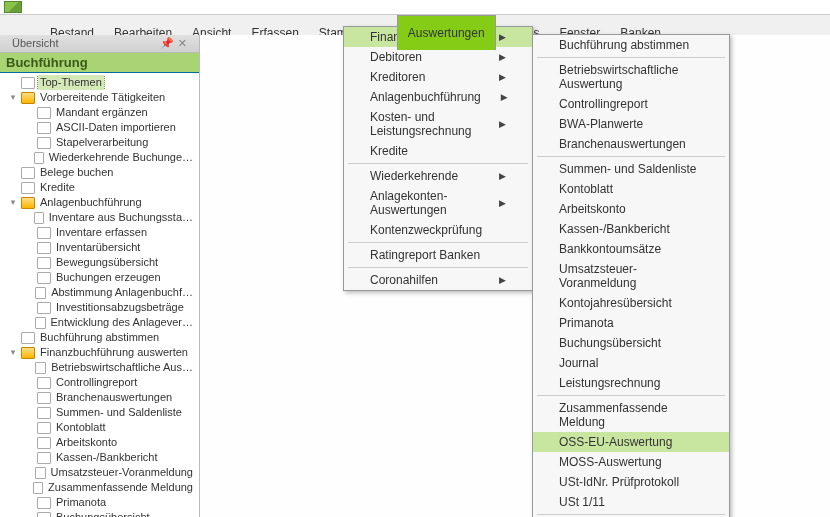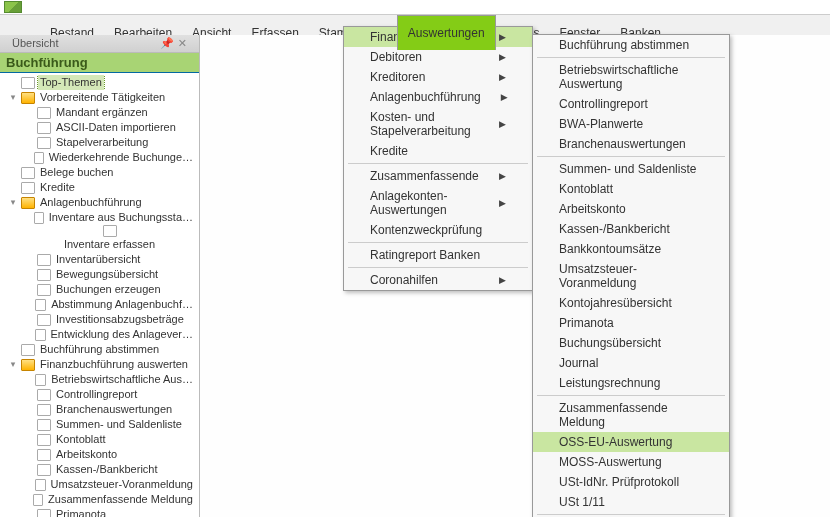--- a/index.html
+++ b/index.html
@@ -107,21 +107,21 @@
       <div class="tree-node" style="padding-left: 4px;">
         <span class="twisty">▾</span>
         <span class="ficon folder"></span>
         <span class="label">Anlagenbuchführung</span>
       </div>
       <div class="tree-node" style="padding-left: 20px;">
         <span class="twisty"></span>
         <span class="ficon page"></span>
         <span class="label">Inventare aus Buchungssta…</span>
       </div>
-      <div class="tree-node" style="padding-left: 20px; flex-direction: column;">
+      <div class="tree-node" style="padding-left: 20px;">
         <span class="twisty"></span>
         <span class="ficon page"></span>
         <span class="label">Inventare erfassen</span>
       </div>
       <div class="tree-node" style="padding-left: 20px;">
         <span class="twisty"></span>
         <span class="ficon page"></span>
         <span class="label">Inventarübersicht</span>
       </div>
       <div class="tree-node" style="padding-left: 20px;">
@@ -230,29 +230,29 @@
     </div>
     <div class="dropdown-item">
       <span>Kreditoren</span>
       <span class="arrow">▶</span>
     </div>
     <div class="dropdown-item">
       <span>Anlagenbuchführung</span>
       <span class="arrow">▶</span>
     </div>
     <div class="dropdown-item">
-      <span>Kosten- und Stapelverarbeitung</span>
+      <span>Kosten- und Leistungsrechnung</span>
       <span class="arrow">▶</span>
     </div>
     <div class="dropdown-item">
       <span>Kredite</span>
     </div>
     <div class="dropdown-sep"></div>
     <div class="dropdown-item">
-      <span>Zusammenfassende</span>
+      <span>Wiederkehrende</span>
       <span class="arrow">▶</span>
     </div>
     <div class="dropdown-item">
       <span>Anlagekonten-Auswertungen</span>
       <span class="arrow">▶</span>
     </div>
     <div class="dropdown-item">
       <span>Kontenzweckprüfung</span>
     </div>
     <div class="dropdown-sep"></div>

